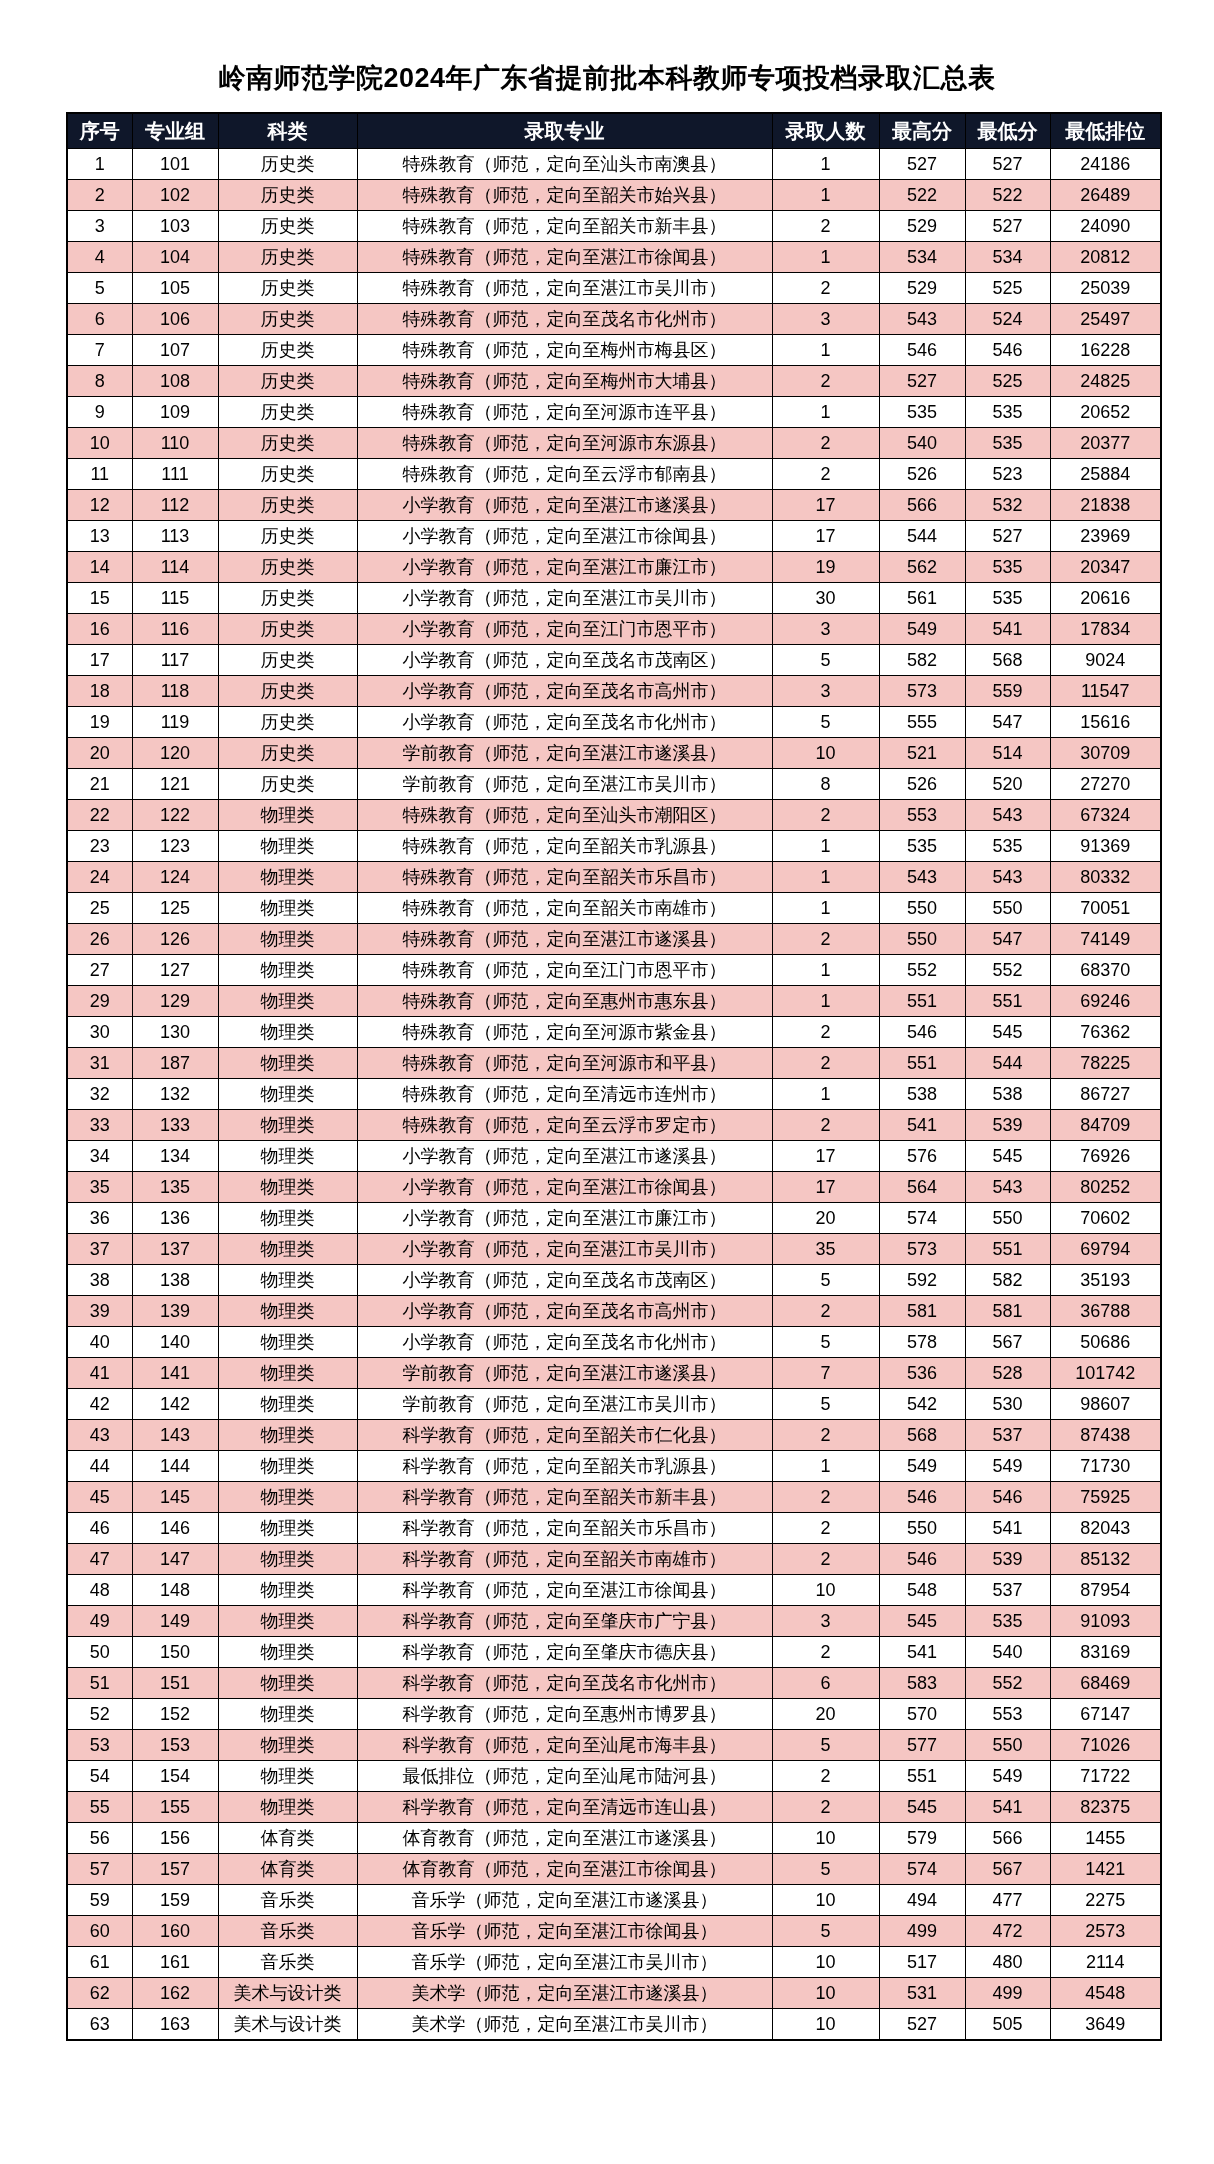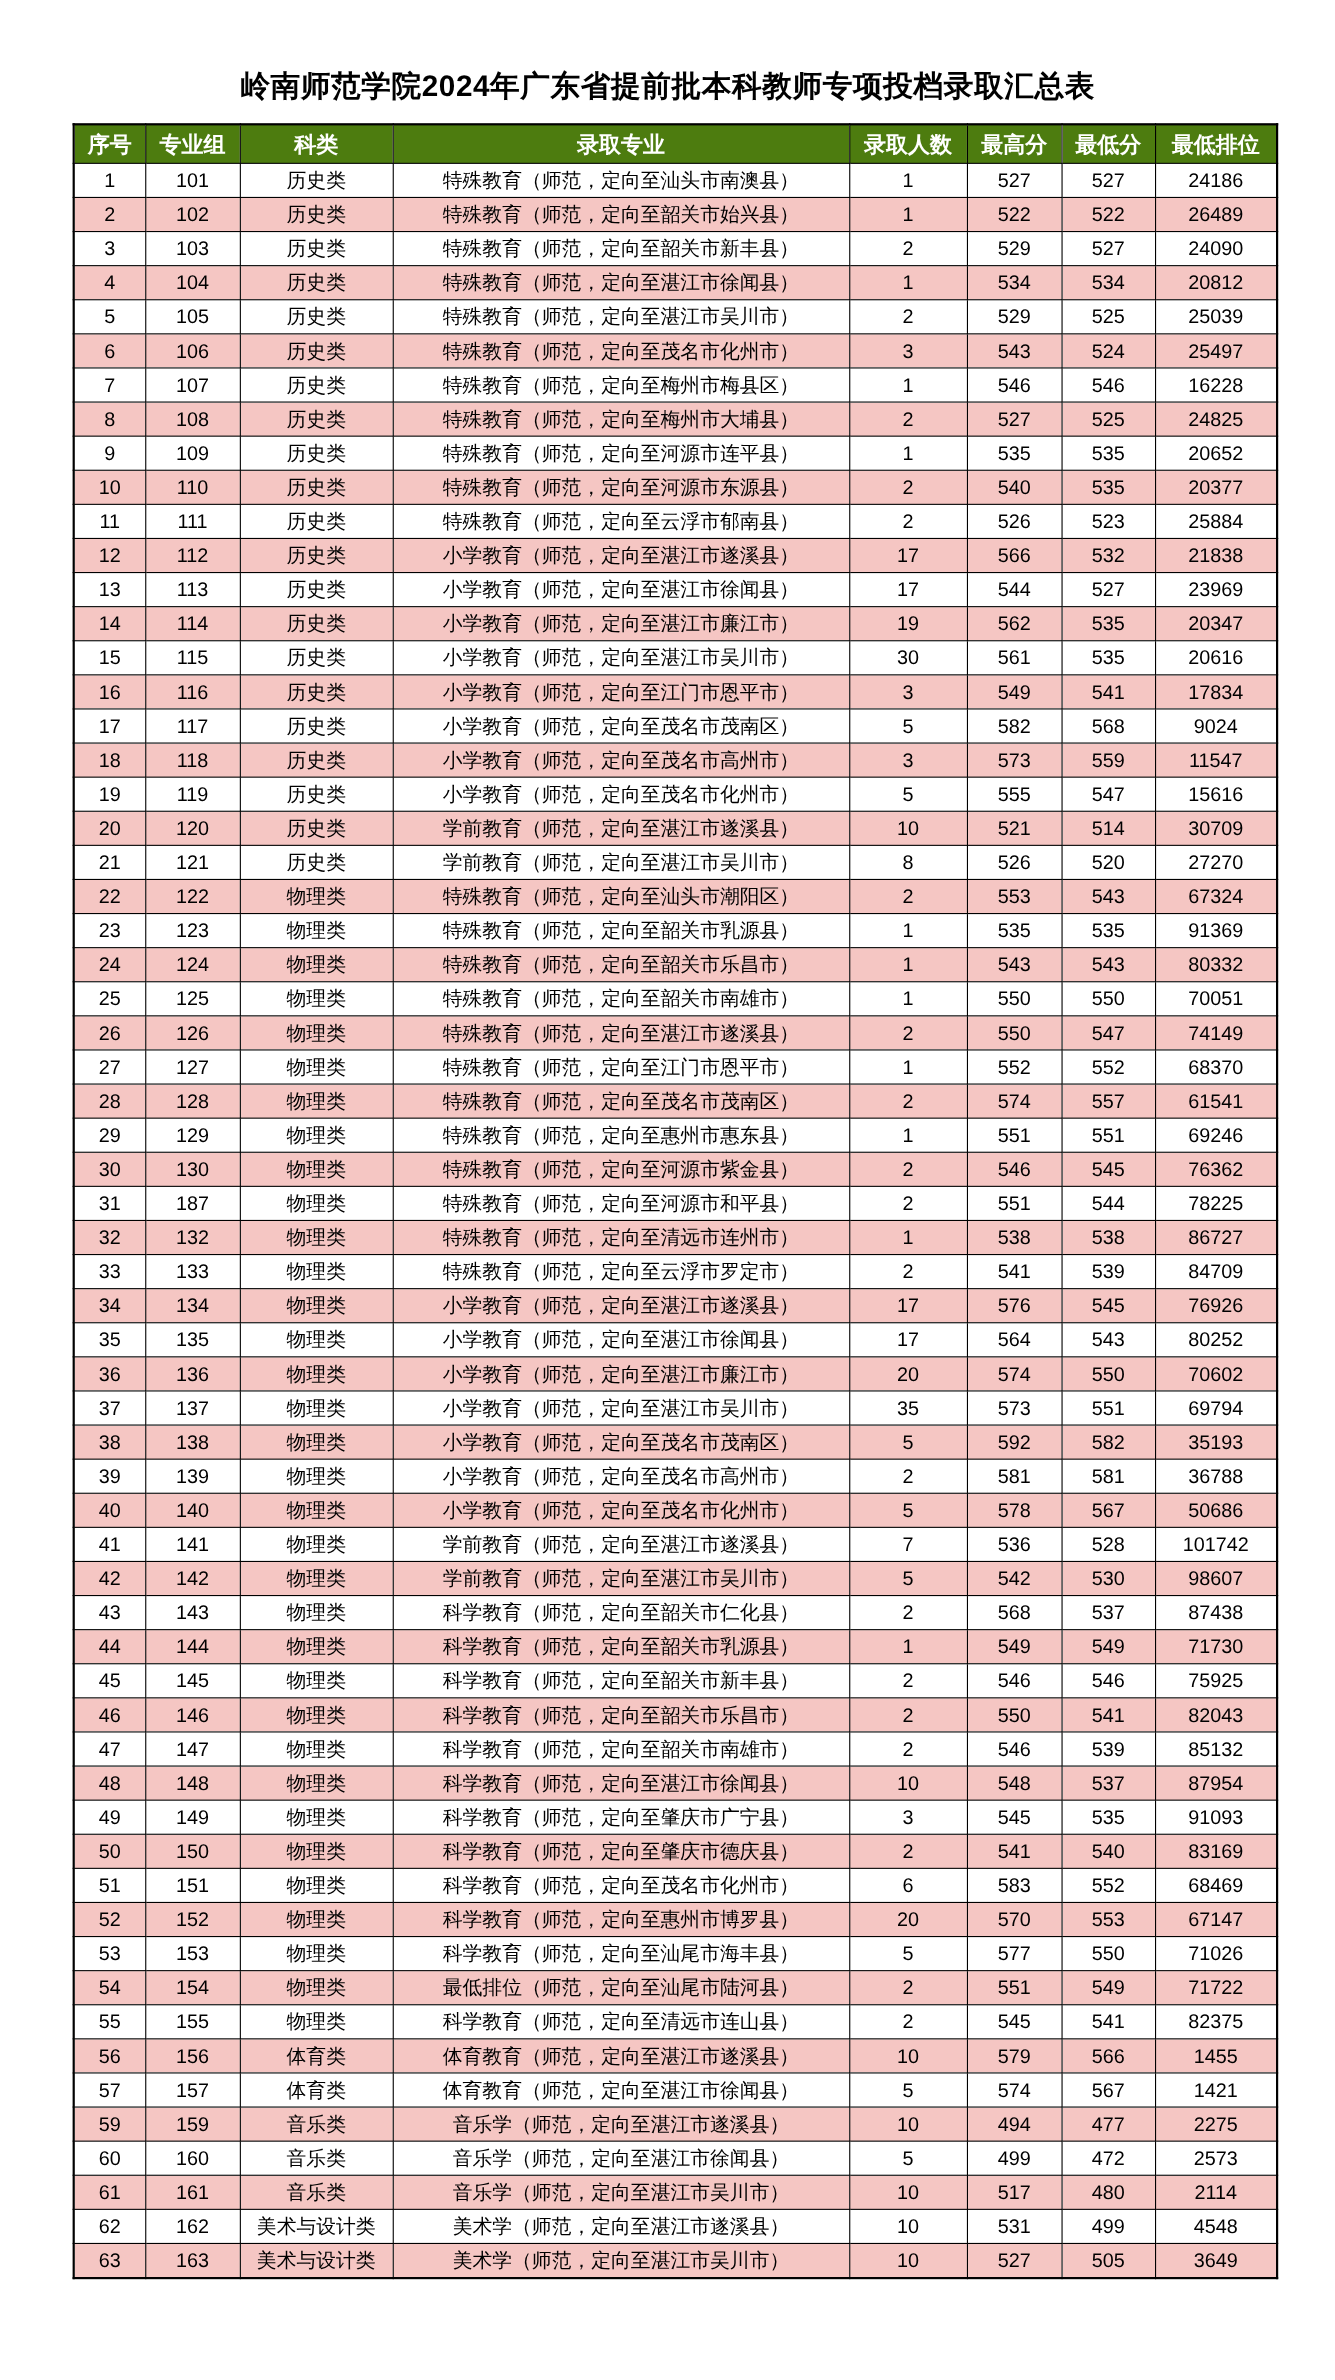--- a/index.html
+++ b/index.html
@@ -37,21 +37,21 @@
   table.admission-table th,
   table.admission-table td {
     border: 1px solid #000000;
     text-align: center;
     vertical-align: middle;
     padding: 0 2px;
     overflow: hidden;
     white-space: nowrap;
   }
   table.admission-table th {
-    background: #4d7c0f;
+    background: #0f172a;
     color: #ffffff;
     font-size: 20px;
     font-weight: bold;
     height: 34px;
   }
   table.admission-table td {
     background: #ffffff;
     color: #000000;
     font-size: 18px;
     height: 30px;
@@ -364,30 +364,20 @@
           <td>27</td>
           <td>127</td>
           <td>物理类</td>
           <td>特殊教育（师范，定向至江门市恩平市）</td>
           <td>1</td>
           <td>552</td>
           <td>552</td>
           <td>68370</td>
         </tr>
         <tr>
-          <td>28</td>
-          <td>128</td>
-          <td>物理类</td>
-          <td>特殊教育（师范，定向至茂名市茂南区）</td>
-          <td>2</td>
-          <td>574</td>
-          <td>557</td>
-          <td>61541</td>
-        </tr>
-        <tr>
           <td>29</td>
           <td>129</td>
           <td>物理类</td>
           <td>特殊教育（师范，定向至惠州市惠东县）</td>
           <td>1</td>
           <td>551</td>
           <td>551</td>
           <td>69246</td>
         </tr>
         <tr>

